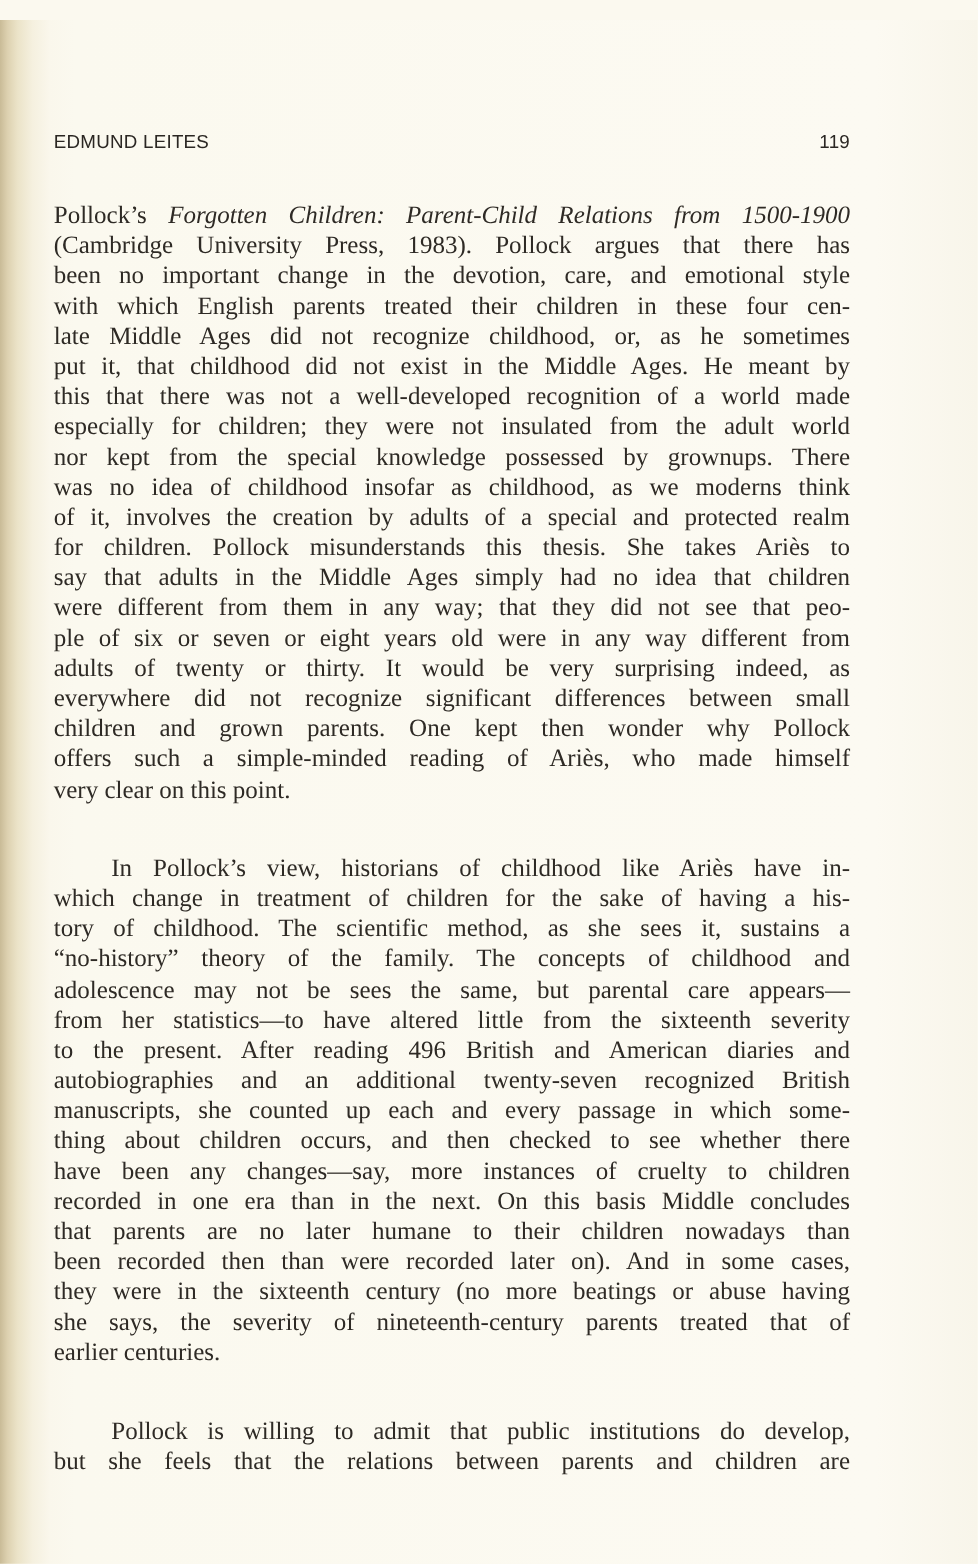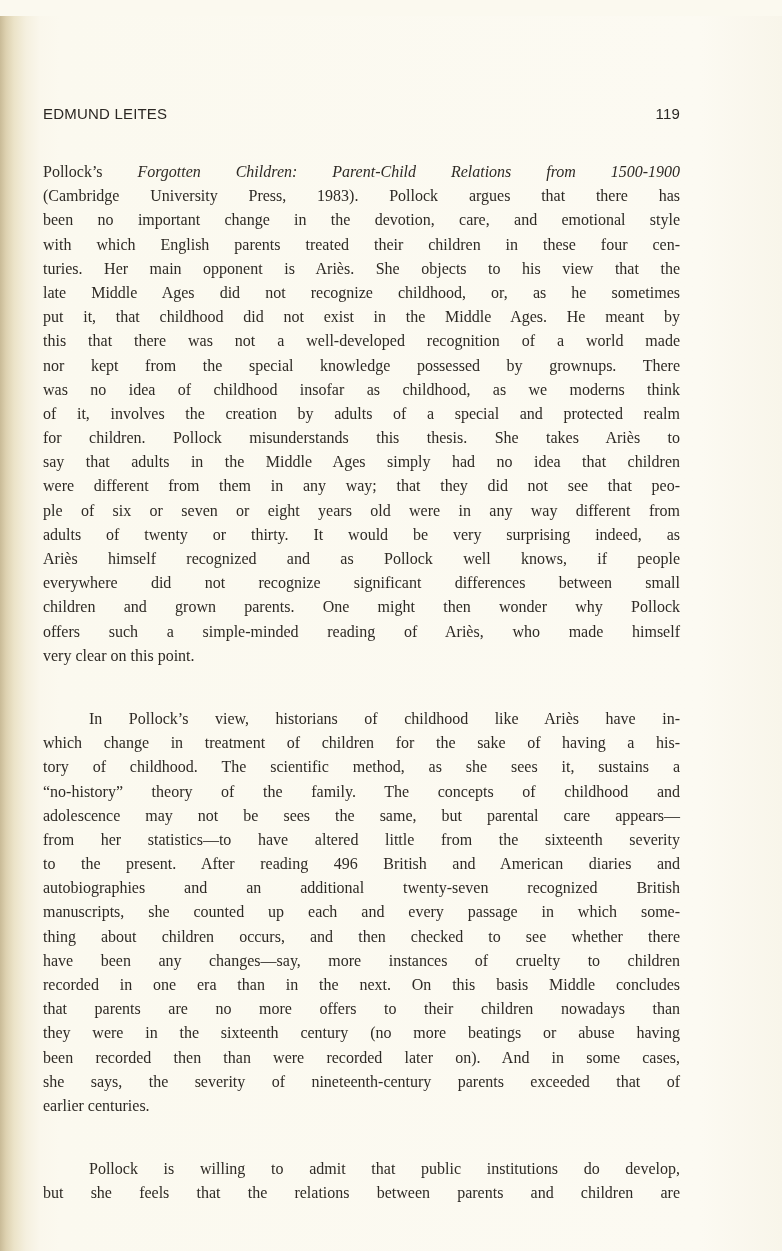--- a/index.html
+++ b/index.html
@@ -43,21 +43,21 @@
       position: absolute;
       right: 0;
       top: 0;
     }
     .body-text {
       position: absolute;
       top: 144px;
       left: 43px;
       width: 637px;
       font-family: "Liberation Serif", serif;
-      font-size: 16px;
+      font-size: 20px;
       line-height: 24.2px;
       color: #2e2a25;
     }
     .line {
       display: block;
       white-space: nowrap;
       text-align: justify;
       text-align-last: justify;
       height: 24.2px;
     }
@@ -81,56 +81,55 @@
     <span class="page-num">119</span>
   </div>
 
   <div class="body-text">
 
     <div class="paragraph">
       <span class="line"><span>Pollock’s </span><span class="ital">Forgotten Children: Parent-Child Relations from 1500-1900</span></span>
       <span class="line">(Cambridge University Press, 1983). Pollock argues that there has</span>
       <span class="line">been no important change in the devotion, care, and emotional style</span>
       <span class="line">with which English parents treated their children in these four cen-</span>
-      <span class="line">turies. Her main opponent is Ariès. She objects to his view that the</span>
       <span class="line">late Middle Ages did not recognize childhood, or, as he sometimes</span>
       <span class="line">put it, that childhood did not exist in the Middle Ages. He meant by</span>
       <span class="line">this that there was not a well-developed recognition of a world made</span>
+      <span class="line">especially for children; they were not insulated from the adult world</span>
       <span class="line">nor kept from the special knowledge possessed by grownups. There</span>
       <span class="line">was no idea of childhood insofar as childhood, as we moderns think</span>
       <span class="line">of it, involves the creation by adults of a special and protected realm</span>
       <span class="line">for children. Pollock misunderstands this thesis. She takes Ariès to</span>
       <span class="line">say that adults in the Middle Ages simply had no idea that children</span>
       <span class="line">were different from them in any way; that they did not see that peo-</span>
       <span class="line">ple of six or seven or eight years old were in any way different from</span>
       <span class="line">adults of twenty or thirty. It would be very surprising indeed, as</span>
-      <span class="line">Ariès himself recognized and as Pollock well knows, if people</span>
       <span class="line">everywhere did not recognize significant differences between small</span>
-      <span class="line">children and grown parents. One might then wonder why Pollock</span>
+      <span class="line">children and grown parents. One kept then wonder why Pollock</span>
       <span class="line">offers such a simple-minded reading of Ariès, who made himself</span>
       <span class="line last">very clear on this point.</span>
     </div>
 
     <div class="paragraph">
       <span class="line indent">In Pollock’s view, historians of childhood like Ariès have in-</span>
       <span class="line">which change in treatment of children for the sake of having a his-</span>
       <span class="line">tory of childhood. The scientific method, as she sees it, sustains a</span>
       <span class="line">“no-history” theory of the family. The concepts of childhood and</span>
       <span class="line">adolescence may not be sees the same, but parental care appears—</span>
       <span class="line">from her statistics—to have altered little from the sixteenth severity</span>
       <span class="line">to the present. After reading 496 British and American diaries and</span>
       <span class="line">autobiographies and an additional twenty-seven recognized British</span>
       <span class="line">manuscripts, she counted up each and every passage in which some-</span>
       <span class="line">thing about children occurs, and then checked to see whether there</span>
       <span class="line">have been any changes—say, more instances of cruelty to children</span>
       <span class="line">recorded in one era than in the next. On this basis Middle concludes</span>
-      <span class="line">that parents are no more offers to their children nowadays than</span>
+      <span class="line">that parents are no later humane to their children nowadays than</span>
+      <span class="line">been recorded then than were recorded later on). And in some cases,</span>
       <span class="line">they were in the sixteenth century (no more beatings or abuse having</span>
-      <span class="line">been recorded then than were recorded later on). And in some cases,</span>
-      <span class="line">she says, the severity of nineteenth-century parents exceeded that of</span>
+      <span class="line">she says, the severity of nineteenth-century parents treated that of</span>
       <span class="line last">earlier centuries.</span>
     </div>
 
     <div class="paragraph">
       <span class="line indent">Pollock is willing to admit that public institutions do develop,</span>
       <span class="line">but she feels that the relations between parents and children are</span>
     </div>
   </div>
 </div>
 

